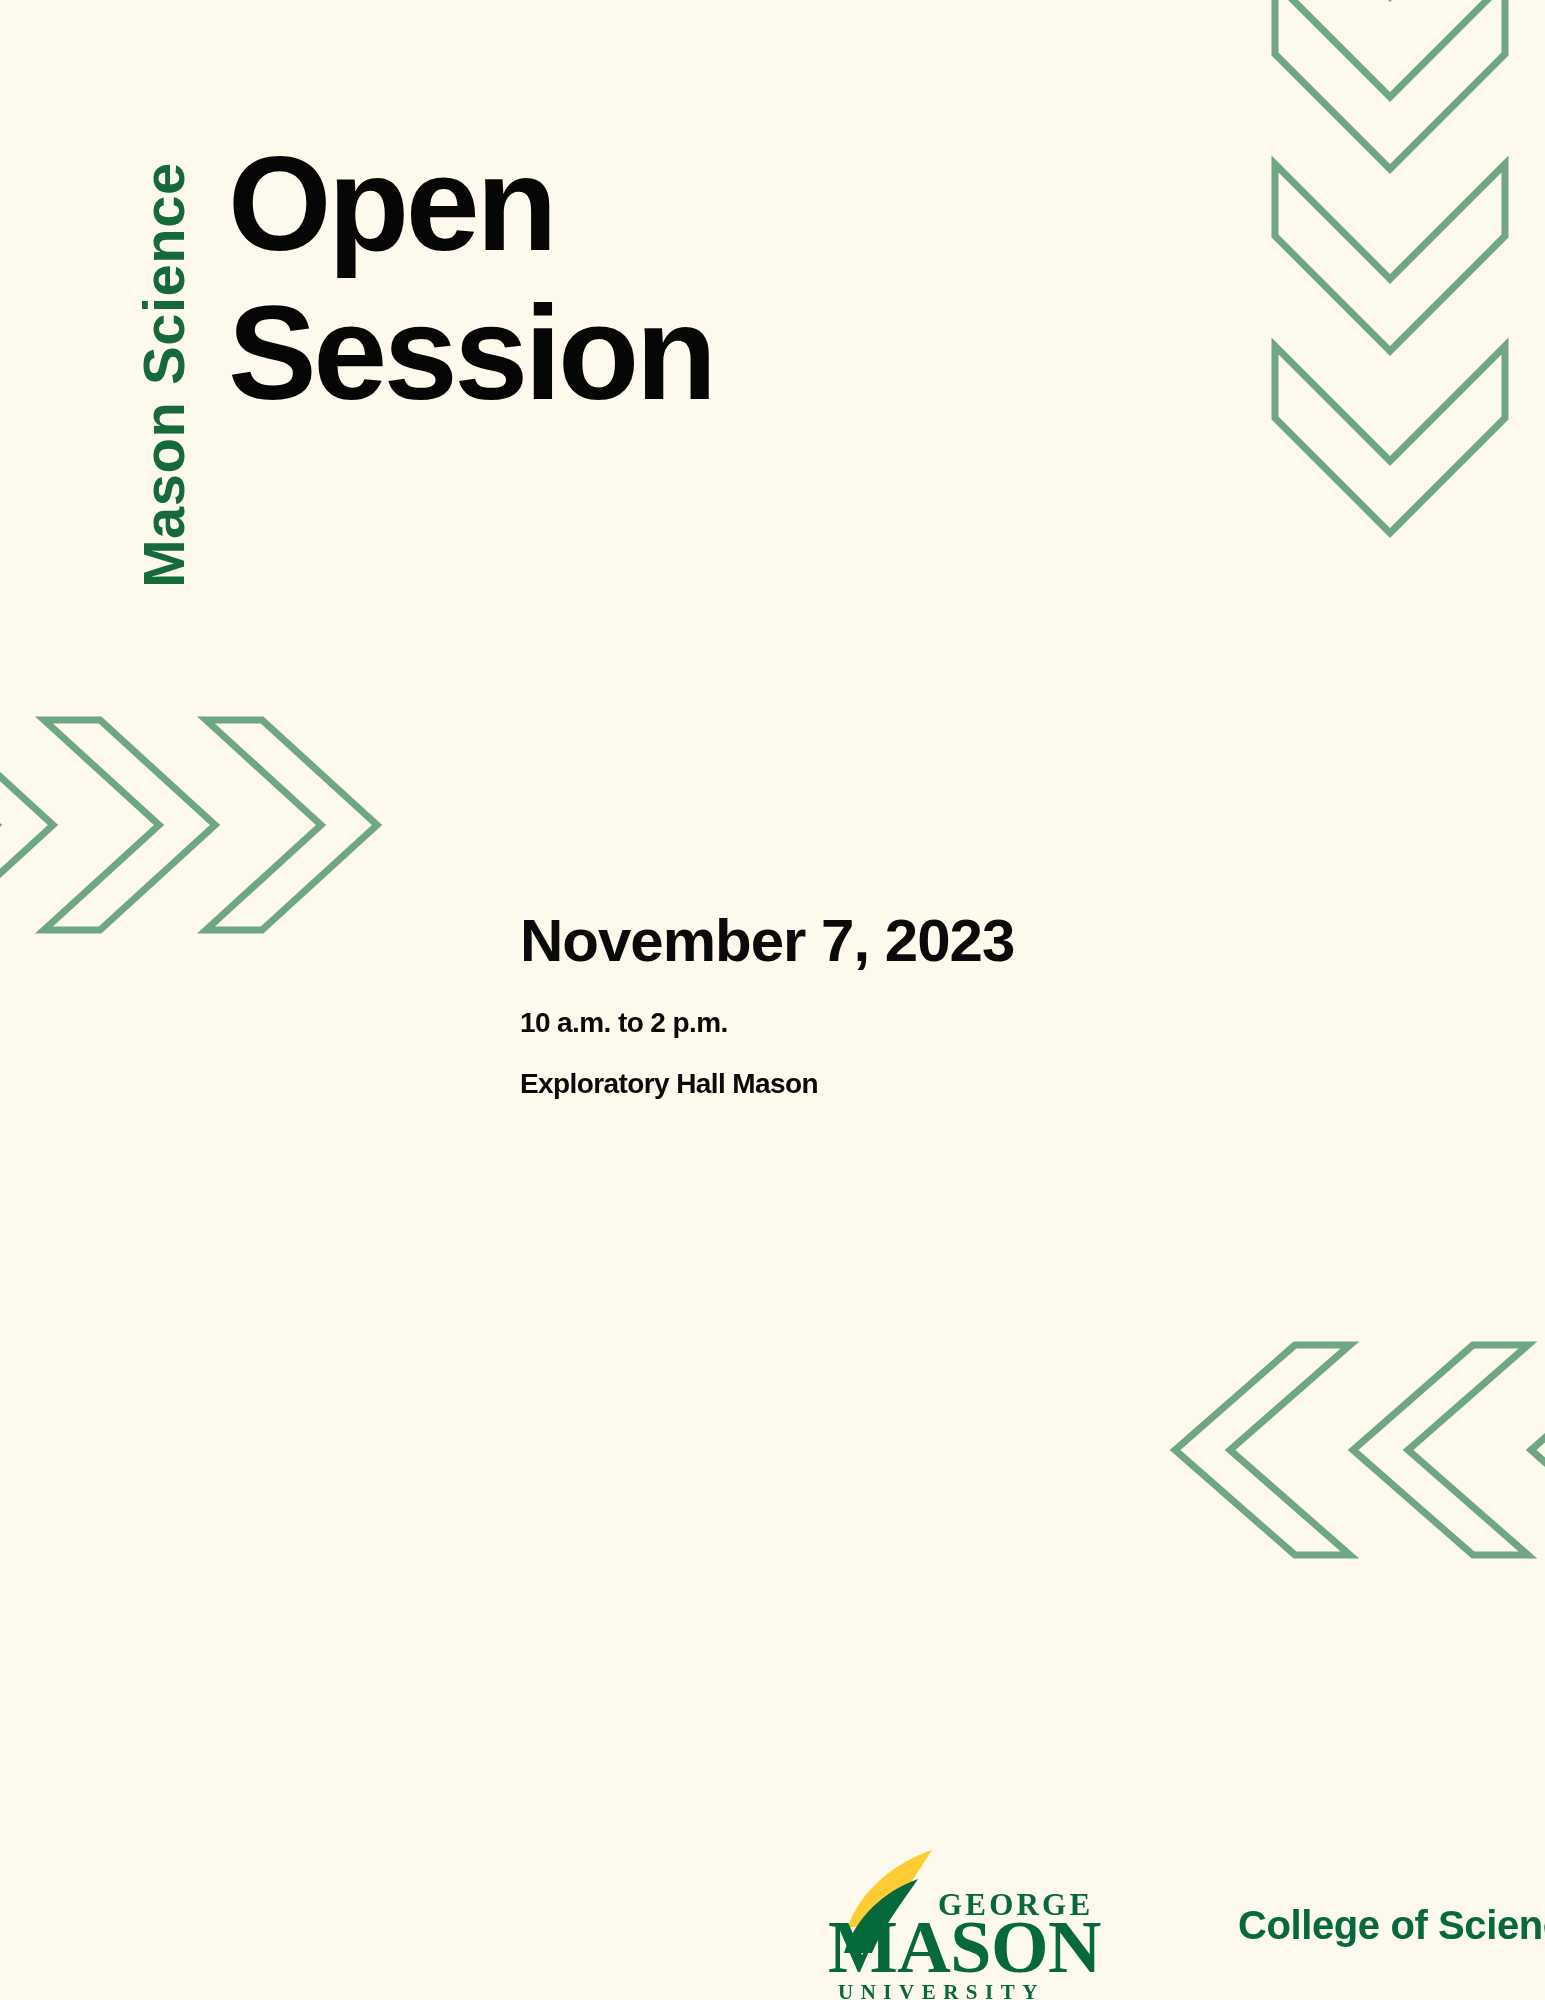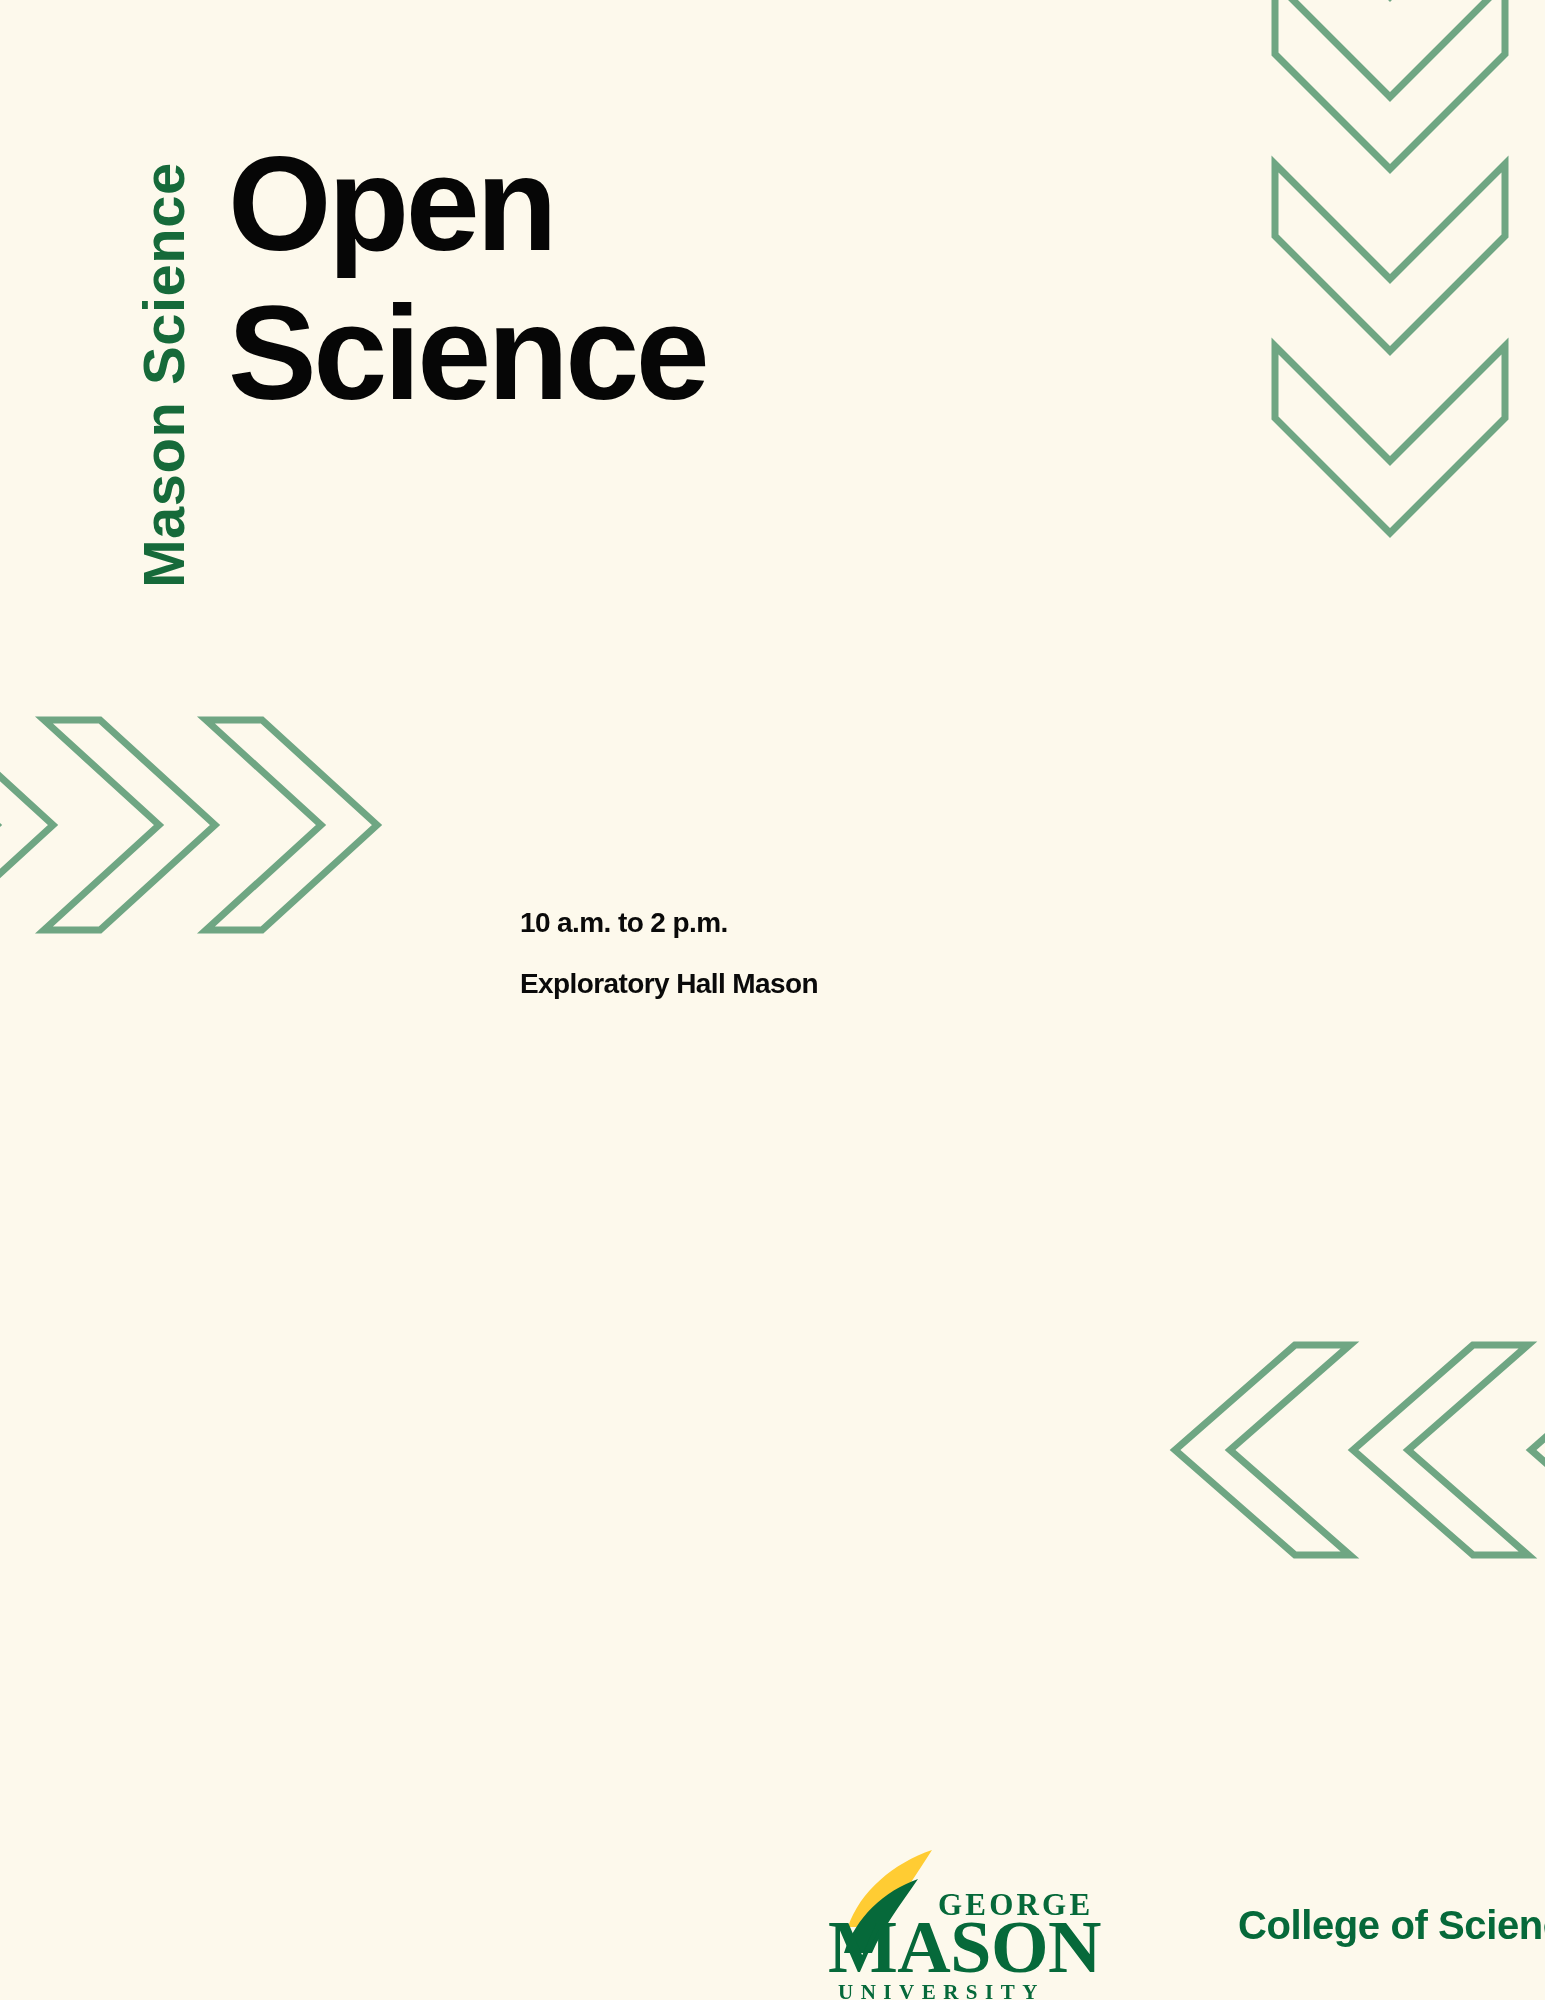--- a/index.html
+++ b/index.html
@@ -168,24 +168,25 @@
       </g>
     </svg>
   </div>
 
   <div class="eyebrow-wrap">
     <span class="eyebrow">Mason Science</span>
   </div>
 
   <h1 class="headline">
     <span class="ln">Open</span>
-    <span class="ln">Science</span>
+    <span class="ln">Session</span>
   </h1>
 
   <div class="details">
+    <div class="date">November 7, 2023</div>
     <div class="time">10 a.m. to 2 p.m.</div>
     <div class="place">Exploratory Hall Mason</div>
   </div>
 
 
   <div class="logo-lockup">
 
     <div class="gmu-mark">
       <svg width="370" height="160" viewBox="0 0 370 160" aria-hidden="true">
 

